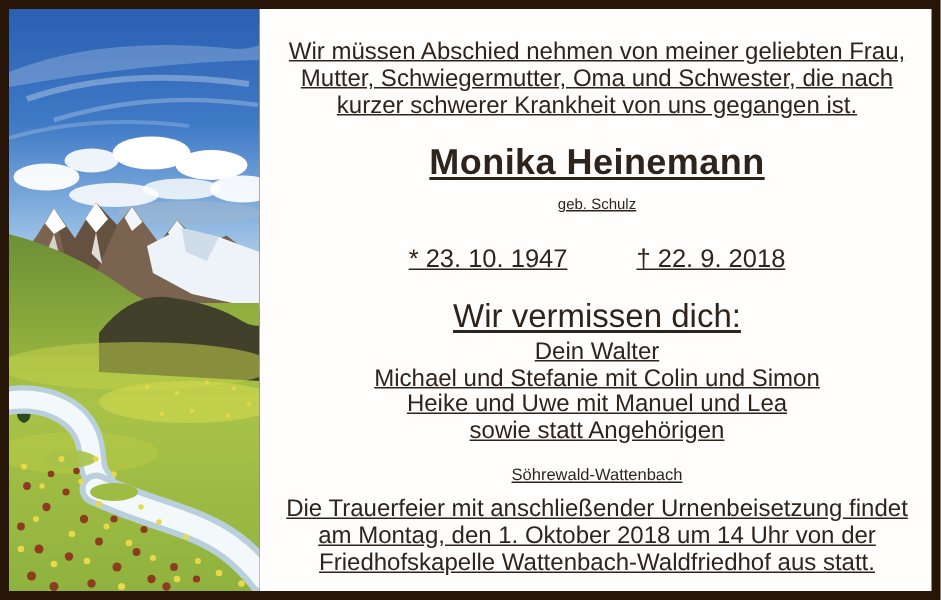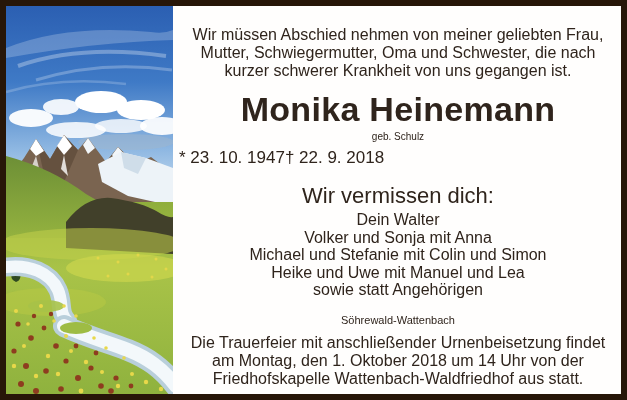--- a/index.html
+++ b/index.html
@@ -17,37 +17,38 @@
     width:167px; flex:none; height:100%;
     overflow:hidden;
   }
   .photo svg { display:block; width:100%; height:100%; }
   .content {
     flex:1; background:#fffefd;
     text-align:center;
     box-sizing:border-box;
     padding:6px 4px 0 6px;
     overflow:hidden;
+    text-decoration:underline;
   }
   .intro {
     font-size:16px; line-height:18px;
     max-width:430px;
     margin:14px auto 0;
   }
   .name {
-    font-size:34px; line-height:38px;
+    font-size:24px; line-height:38px;
     font-weight:bold;
     letter-spacing:0.3px;
     margin:10px 0 0;
   }
   .maiden { font-size:10px; line-height:17px; margin-top:0; }
   .dates {
     font-size:17px; line-height:18px;
-    display:flex; 
-    margin-top:4px;
+    display:flex; justify-content:center; gap:46px;
+    margin-top:19px;
   }
   .missing { font-size:22px; line-height:18px; margin-top:20px; }
   .mourners { margin-top:6px; }
   .mourner-line { font-size:16px; line-height:17.5px; }
   .place { font-size:11px; line-height:18px; margin-top:12px; }
   .funeral {
     font-size:16px; line-height:18px;
     max-width:440px;
     margin:5px auto 0;
   }
@@ -201,21 +202,20 @@
 
     <div class="dates">
       <span>* 23. 10. 1947</span>
       <span>† 22. 9. 2018</span>
     </div>
 
     <div class="missing">Wir vermissen dich:</div>
 
     <div class="mourners">
       <div class="mourner-line">Dein Walter</div>
-      <div class="mourner-line">Volker und Sonja mit Anna</div>
       <div class="mourner-line">Michael und Stefanie mit Colin und Simon</div>
       <div class="mourner-line">Heike und Uwe mit Manuel und Lea</div>
       <div class="mourner-line">sowie statt Angehörigen</div>
     </div>
 
     <div class="place">Söhrewald-Wattenbach</div>
 
     <p class="funeral">Die Trauerfeier mit anschließender Urnenbeisetzung findet am Montag, den 1. Oktober 2018 um 14 Uhr von der Friedhofskapelle Wattenbach-Waldfriedhof aus statt.</p>
   </div>
 

